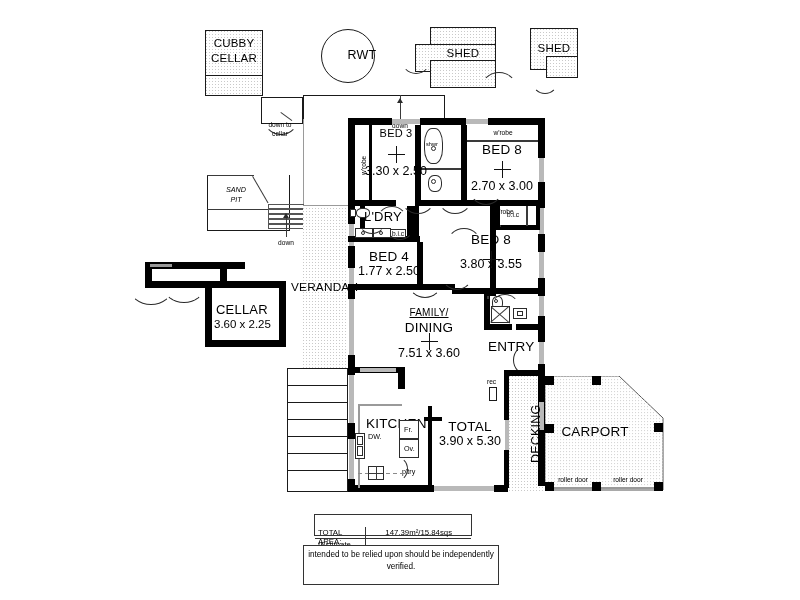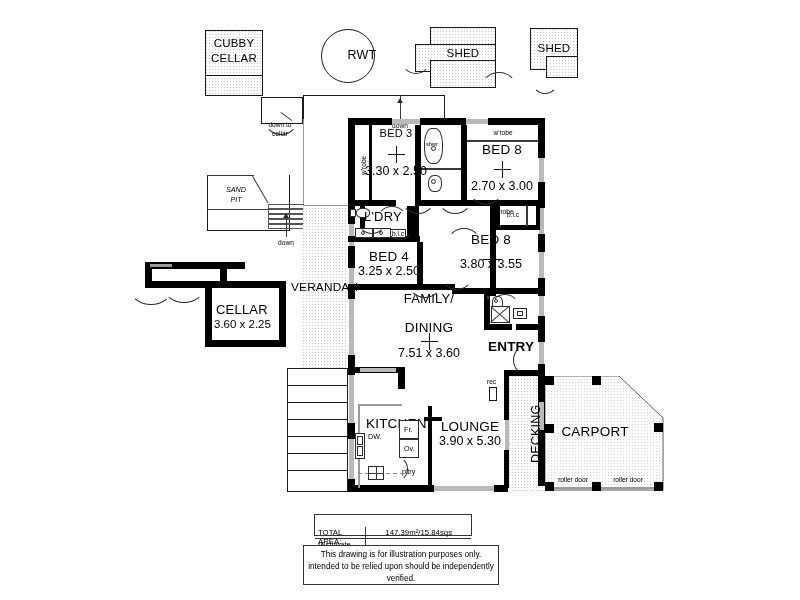--- a/index.html
+++ b/index.html
@@ -260,33 +260,33 @@
 
   <div class="lbl tiny ctr" style="left:504px;top:209px;">w'robe</div>
 
   <div class="lbl room ctr" style="left:491px;top:233px;font-size:13.5px;">BED 8</div>
   <div class="cross" style="left:483px;top:251px;width:17px;height:17px;"></div>
   <div class="lbl dim ctr" style="left:491px;top:258px;">3.80 x 3.55</div>
 
   <div class="lbl room" style="left:364px;top:210px;font-size:13px;">L'DRY</div>
 
   <div class="lbl room ctr" style="left:389px;top:250px;font-size:13.5px;">BED 4</div>
-  <div class="lbl dim ctr" style="left:389px;top:265px;">3.25 x 2.50</div>
-
-  <div class="lbl room ctr" style="left:429px;top:292px;font-size:13px;">FAMILY/</div>
+  <div class="lbl dim ctr" style="left:389px;top:265px;">1.77 x 2.50</div>
+
+  <div class="lbl room ctr" style="left:429px;top:308px;font-size:10px;text-decoration:underline;">FAMILY/</div>
   <div class="lbl room ctr" style="left:429px;top:321px;font-size:13.5px;">DINING</div>
   <div class="cross" style="left:421px;top:333px;width:17px;height:17px;"></div>
   <div class="lbl dim ctr" style="left:429px;top:347px;">7.51 x 3.60</div>
 
-  <div class="lbl room" style="left:488px;top:340px;font-size:13.5px;font-weight:bold;">ENTRY</div>
+  <div class="lbl room" style="left:488px;top:340px;font-size:13.5px;">ENTRY</div>
 
   <div class="lbl room" style="left:366px;top:417px;font-size:13.5px;">KITCHEN</div>
   <div class="lbl tiny7" style="left:368px;top:433px;">DW.</div>
 
-  <div class="lbl room ctr" style="left:470px;top:420px;font-size:13.5px;">LOUNGE</div>
+  <div class="lbl room ctr" style="left:470px;top:420px;font-size:13.5px;">TOTAL</div>
   <div class="lbl dim ctr" style="left:470px;top:435px;">3.90 x 5.30</div>
 
   <div class="wall" style="left:484px;top:294px;width:6px;height:36px;"></div>
   <div class="wall" style="left:484px;top:324px;width:28px;height:6px;"></div>
   <div class="wall" style="left:516px;top:324px;width:29px;height:6px;"></div>
   <div class="fix fixo" style="left:492px;top:296px;width:11px;height:14px;"></div>
   <div class="fix" style="left:494px;top:299px;width:4px;height:4px;border-radius:50%;"></div>
   <div class="fix" style="left:491px;top:306px;width:19px;height:17px;"></div>
   <div class="hair" style="left:492px;top:307px;width:24px;height:1px;transform:rotate(41deg);transform-origin:0 0;"></div>
   <div class="hair" style="left:509px;top:307px;width:24px;height:1px;transform:rotate(139deg);transform-origin:0 0;"></div>
@@ -376,17 +376,16 @@
       <div class="c" style="width:52px;">TOTAL AREA:</div>
       <div class="c" style="width:106px;text-align:center;">147.39m²/15.84sqs</div>
     </div>
     <div class="r" style="height:11px;">
       <div class="c" style="width:52px;">(Estimate only)</div>
       <div class="c" style="width:106px;"></div>
     </div>
   </div>
 
   <div class="disc" style="left:303px;top:545px;width:196px;height:40px;">
-    <div>This drawing is for illustration purposes only.</div>
     <div>intended to be relied upon should be independently verified.</div>
   </div>
 
 </div>
 
 </body></html>

